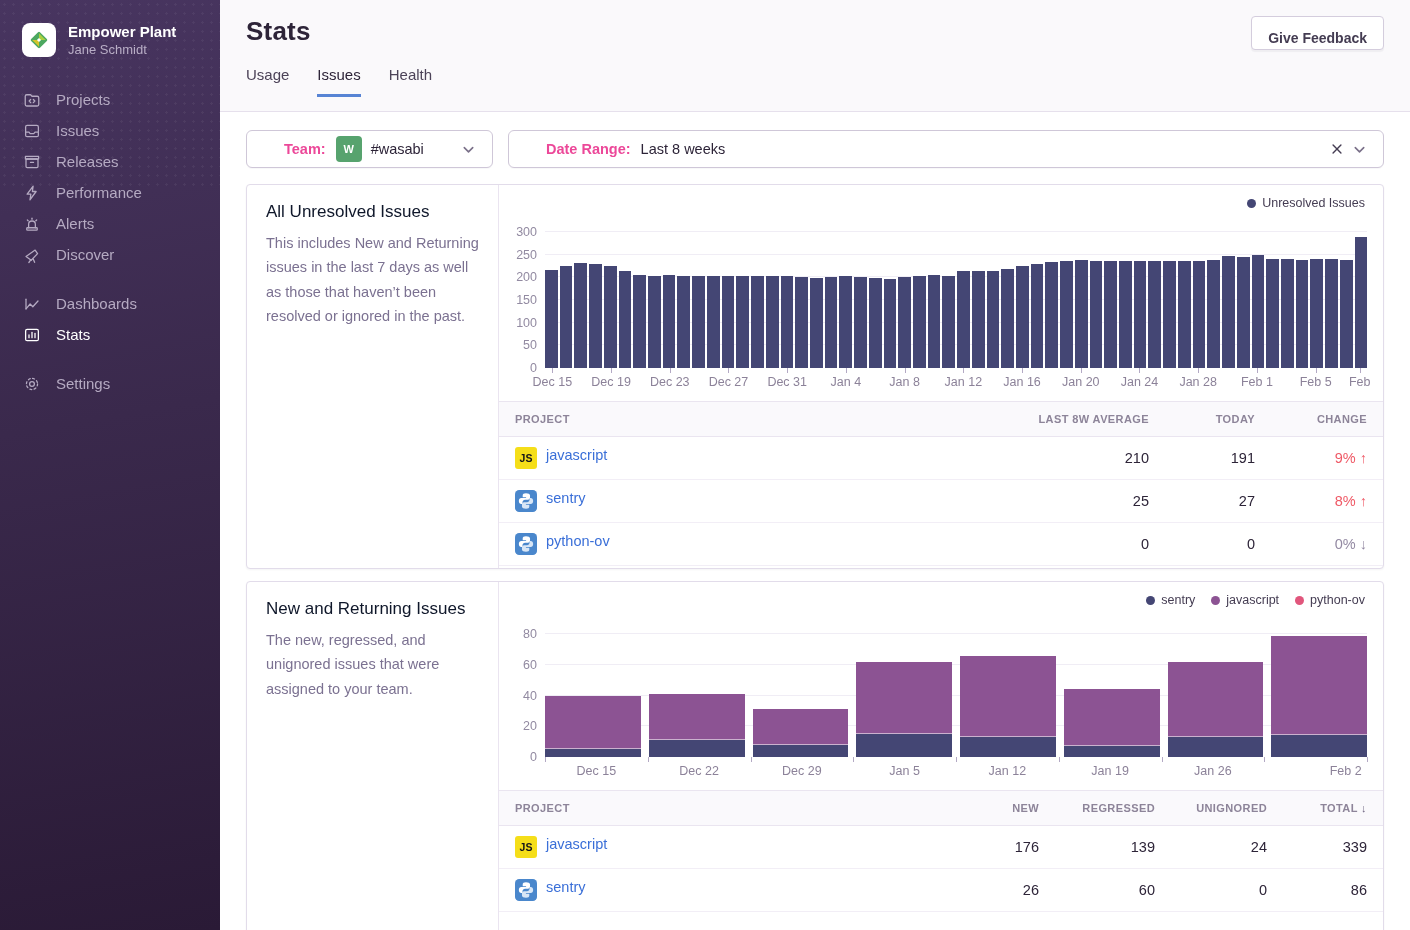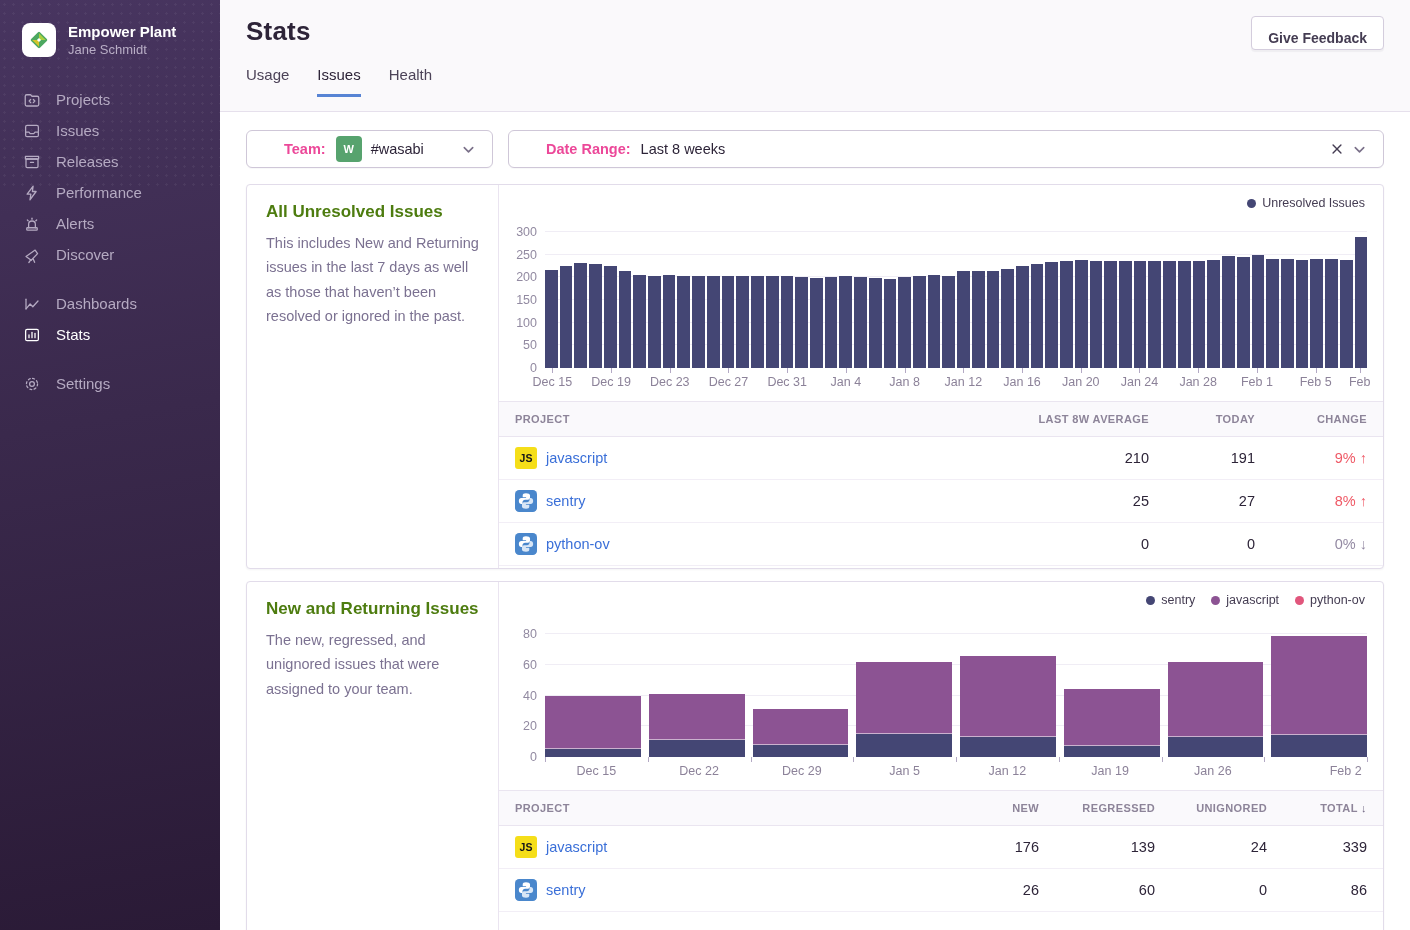--- a/index.html
+++ b/index.html
@@ -65,21 +65,21 @@
   .icon-btn { display:grid; place-items:center; width:22px; height:22px; color:#443c52; }
   .chev { color:#7a7089; }
   
   .panel {
     display:flex; background:#fff; border:1px solid #e2dcea; border-radius:4px;
     box-shadow:0 1px 2px rgba(45,36,56,.05); margin-bottom:12px;
   }
   .panel-1 { height:385px; }
   .panel-2 { height:420px; }
   .panel-left { flex:0 0 252px; width:252px; border-right:1px solid #eae4f0; padding:17px 19px; }
-  .panel-left h2 { margin:0 0 9px 0; font-size:17px; font-weight:700; color:#4d7c0f; }
+  .panel-left h2 { margin:0 0 9px 0; font-size:17px; font-weight:400; color:#0f172a; }
   .panel-left p { margin:0; font-size:14.5px; line-height:1.68; color:#7b7191; }
   .panel-right { flex:1; min-width:0; display:flex; flex-direction:column; }
   
   .chart { padding:10px 16px 0 8px; }
   .legend { display:flex; justify-content:flex-end; gap:16px; height:16px; margin-bottom:7px; padding-right:2px; }
   .legend-item { display:flex; align-items:center; gap:6px; font-size:12.5px; color:#443c52; cursor:pointer; }
   .legend-dot { width:9px; height:9px; border-radius:50%; }
   .chart-grid { display:flex; }
   .y-col { position:relative; flex:0 0 38px; }
   .plot { position:relative; flex:1; min-width:0; }
@@ -101,21 +101,21 @@
     background:#faf9fc; border-top:1px solid #eae5f0; border-bottom:1px solid #eae5f0;
     font-size:11px; font-weight:700; letter-spacing:.4px; text-transform:uppercase; color:#8d8499;
     padding:11px 16px; text-align:right; cursor:pointer;
   }
   thead th:first-child { text-align:left; }
   tbody td {
     padding:10px 16px; font-size:14.5px; color:#2d2438; text-align:right;
     border-bottom:1px solid #f2eef6;
   }
   tbody td:first-child { text-align:left; }
-  .proj { display:flex; align-items:center; gap:9px; }
+  .proj { display:flex; align-items:flex-start; gap:9px; }
   .proj a { color:#3a6fd8; text-decoration:none; font-size:14.5px; }
   .plat-icon { width:22px; height:22px; flex:0 0 22px; border-radius:3px; display:grid; place-items:center; }
   .js-badge { background:#f5de19; color:#14141a; font-size:10.5px; font-weight:800; }
   .change-up { color:#ef5966; }
   .change-down { color:#948aa3; }
   .sort-arrow { color:#6f6582; }
 </style>
 </head>
 <body>
 

